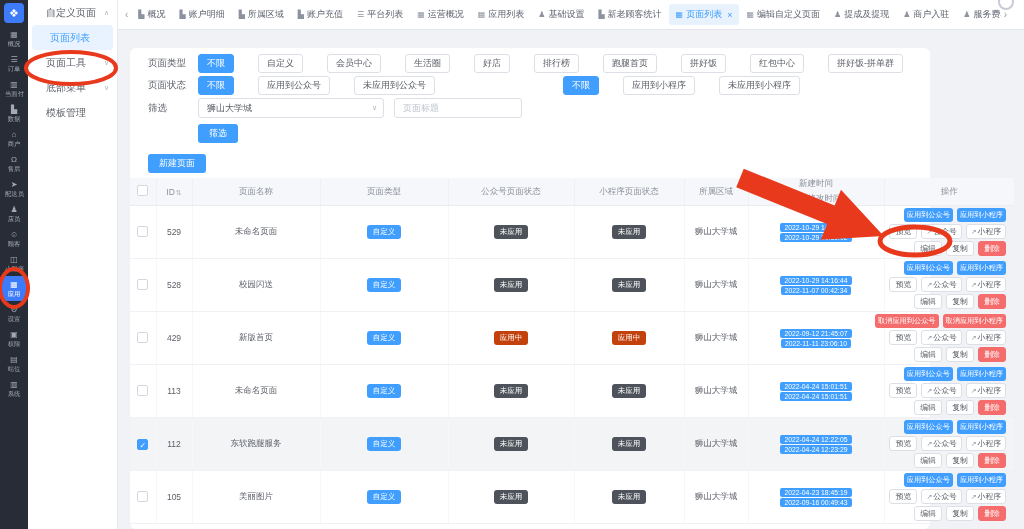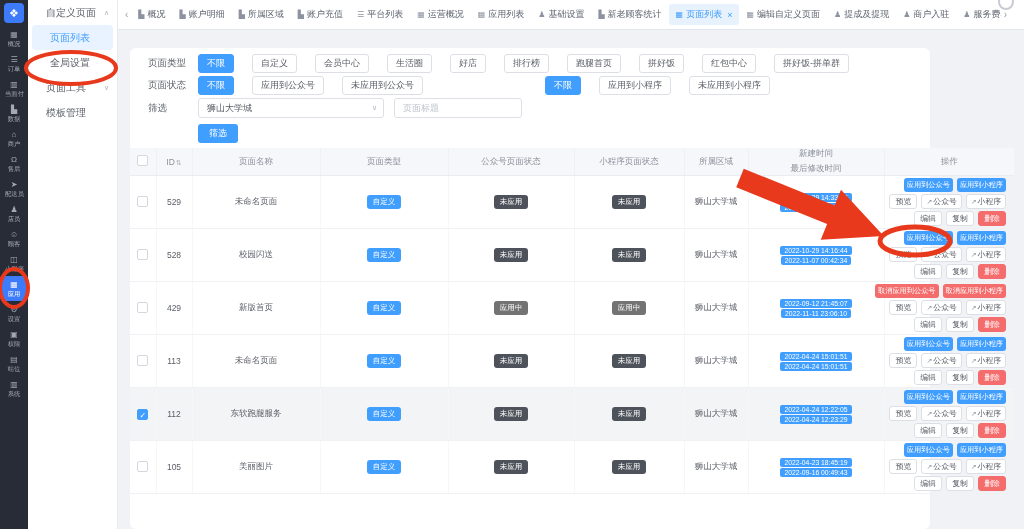--- a/index.html
+++ b/index.html
@@ -33,21 +33,21 @@
   .tab.active .t-icon { color:#409eff; }
   .tab-close { font-size:9px; margin-left:2px; color:#409eff; cursor:pointer; }
   .help-circle { position:absolute; right:10px; top:-6px; width:16px; height:16px; border:2px solid #c8ccd2; border-radius:50%; background:#fff; }
 
   .content { position:absolute; top:30px; left:0; right:0; bottom:0; background:#f0f2f5; padding:18px 10px 0 12px; }
   .card { background:#fff; width:800px; height:100%; border-radius:6px; padding-top:6px; }
 
   
   .f-row { display:flex; align-items:center; margin:0 0 4px 18px; height:18px; }
   .f-label { width:50px; font-size:9.5px; color:#5a5e66; flex:none; }
-  .fbtn { border:1px solid #dcdfe6; background:#fff; color:#5a5e66; font-size:9px; padding:2px 8px; border-radius:3px; margin-right:18px; cursor:pointer; white-space:nowrap; }
+  .fbtn { border:1px solid #dcdfe6; background:#fff; color:#5a5e66; font-size:9px; padding:2px 8px; border-radius:3px; margin-right:24px; cursor:pointer; white-space:nowrap; }
   .fbtn.active { background:#409eff; border-color:#409eff; color:#fff; }
   .f-gap { width:104px; }
   .f-select { position:relative; width:186px; height:20px; border:1px solid #dcdfe6; border-radius:3px; font-size:9px; color:#5a5e66; line-height:18px; padding:0 16px 0 8px; cursor:pointer; }
   .f-select .sel-chevron { position:absolute; right:6px; top:0; color:#b0b3ba; font-size:7px; }
   .f-input { width:128px; height:20px; border:1px solid #dcdfe6; border-radius:3px; font-size:9px; color:#5a5e66; padding:0 8px; margin-left:10px; outline:none; }
   .f-input::placeholder { color:#bfc4cc; }
   .btn-primary { display:inline-block; background:#409eff; color:#fff; font-size:9px; padding:3px 11px; border-radius:3px; border:none; cursor:pointer; }
   .submit-row { margin:4px 0 0 68px; height:18px; }
   .newpage-row { margin:12px 0 0 18px; height:18px; }
 
@@ -55,21 +55,21 @@
   table.grid { border-collapse:collapse; table-layout:fixed; width:884px; margin-top:8px; }
   .grid th { background:#f6f7fa; font-weight:normal; color:#8b909a; font-size:8.5px; height:26px; border-bottom:1px solid #e9ecf1; border-right:1px solid #eef0f3; text-align:center; }
   .grid th:last-child { border-right:none; }
   .grid td { height:48px; border-bottom:1px solid #f0f1f4; border-right:1px solid #f6f7f9; text-align:center; vertical-align:middle; font-size:8.5px; color:#5a5e66; }
   .grid td:last-child { border-right:none; }
   tr.highlighted td { background:#f3f4f6; }
   .checkbox { display:inline-block; width:11px; height:11px; border:1px solid #d4d7dd; border-radius:2px; background:#fff; cursor:pointer; font-size:8px; line-height:11px; color:#fff; text-align:center; }
   .checkbox.checked { background:#409eff; border-color:#409eff; }
   .sort-icon { font-size:7px; color:#b0b3ba; margin-left:1px; cursor:pointer; }
   .tag { display:inline-block; font-size:7.5px; padding:2px 6px; border-radius:3px; color:#fff; white-space:nowrap; }
-  .tag-blue { background:#409eff; } .tag-dark { background:#4e535b; } .tag-green { background:#737373; }
+  .tag-blue { background:#409eff; } .tag-dark { background:#4e535b; } .tag-green { background:#c2410c; }
   .time-badge { display:block; width:fit-content; margin:1px auto; background:#409eff; color:#fff; font-size:6.8px; padding:1px 4px; border-radius:2px; white-space:nowrap; }
   .act-row { display:flex; justify-content:flex-end; align-items:center; gap:4px; padding-right:8px; margin:2px 0; }
   .bx { border-radius:3px; font-size:7.2px; padding:2px 3px; color:#fff; white-space:nowrap; cursor:pointer; border:none; }
   .bx-blue { background:#409eff; } .bx-red { background:#f56c6c; }
   .bp { background:#fff; border:1px solid #dcdfe6; color:#5a5e66; font-size:7.8px; padding:1px 4px; border-radius:3px; min-width:28px; text-align:center; white-space:nowrap; cursor:pointer; }
   .bp .link-ic { color:#8c92a0; font-size:7px; margin-right:1px; }
   .bp-danger { background:#f56c6c; border-color:#f56c6c; color:#fff; }
 
   
   .anno { position:absolute; inset:0; width:1024px; height:529px; z-index:60; pointer-events:none; }
@@ -142,22 +142,22 @@
           <div class="psb-icon">▥</div>
           <div class="psb-label">系统</div>
         </div>
       </div>
   </aside>
 
   <aside class="ssb">
     <div id="ssb-items">
         <div class="ssb-item"><span class="ssb-label">自定义页面</span><span class="ssb-chevron">∧</span></div>
         <div class="ssb-item sub active"><span class="ssb-label">页面列表</span></div>
-        <div class="ssb-item sub"><span class="ssb-label">全局设置</span></div>
         <div class="ssb-item"><span class="ssb-label">页面工具</span><span class="ssb-chevron">∨</span></div>
+        <div class="ssb-item"><span class="ssb-label">底部菜单</span><span class="ssb-chevron">∨</span></div>
         <div class="ssb-item"><span class="ssb-label">模板管理</span></div>
       </div>
   </aside>
 
   <div class="main">
     <div class="tabbar">
       <span class="tab-scroll">‹</span>
       <div class="tabs" id="tabs">
           <div class="tab">
             <span class="t-icon">▙</span>
@@ -261,20 +261,23 @@
             <span>狮山大学城</span>
             <span class="sel-chevron">∨</span>
           </span>
           <input class="f-input" type="text" placeholder="页面标题" style="">
         </div>
 
         <div class="submit-row">
           <button class="btn-primary">筛选</button>
         </div>
 
+        <div class="newpage-row">
+          <button class="btn-primary">新建页面</button>
+        </div>
 
         <table class="grid">
           <colgroup>
             <col style="width:26px">
               <col style="width:36px">
               <col style="width:128px">
               <col style="width:128px">
             <col style="width:126px">
               <col style="width:110px">
               <col style="width:64px">

